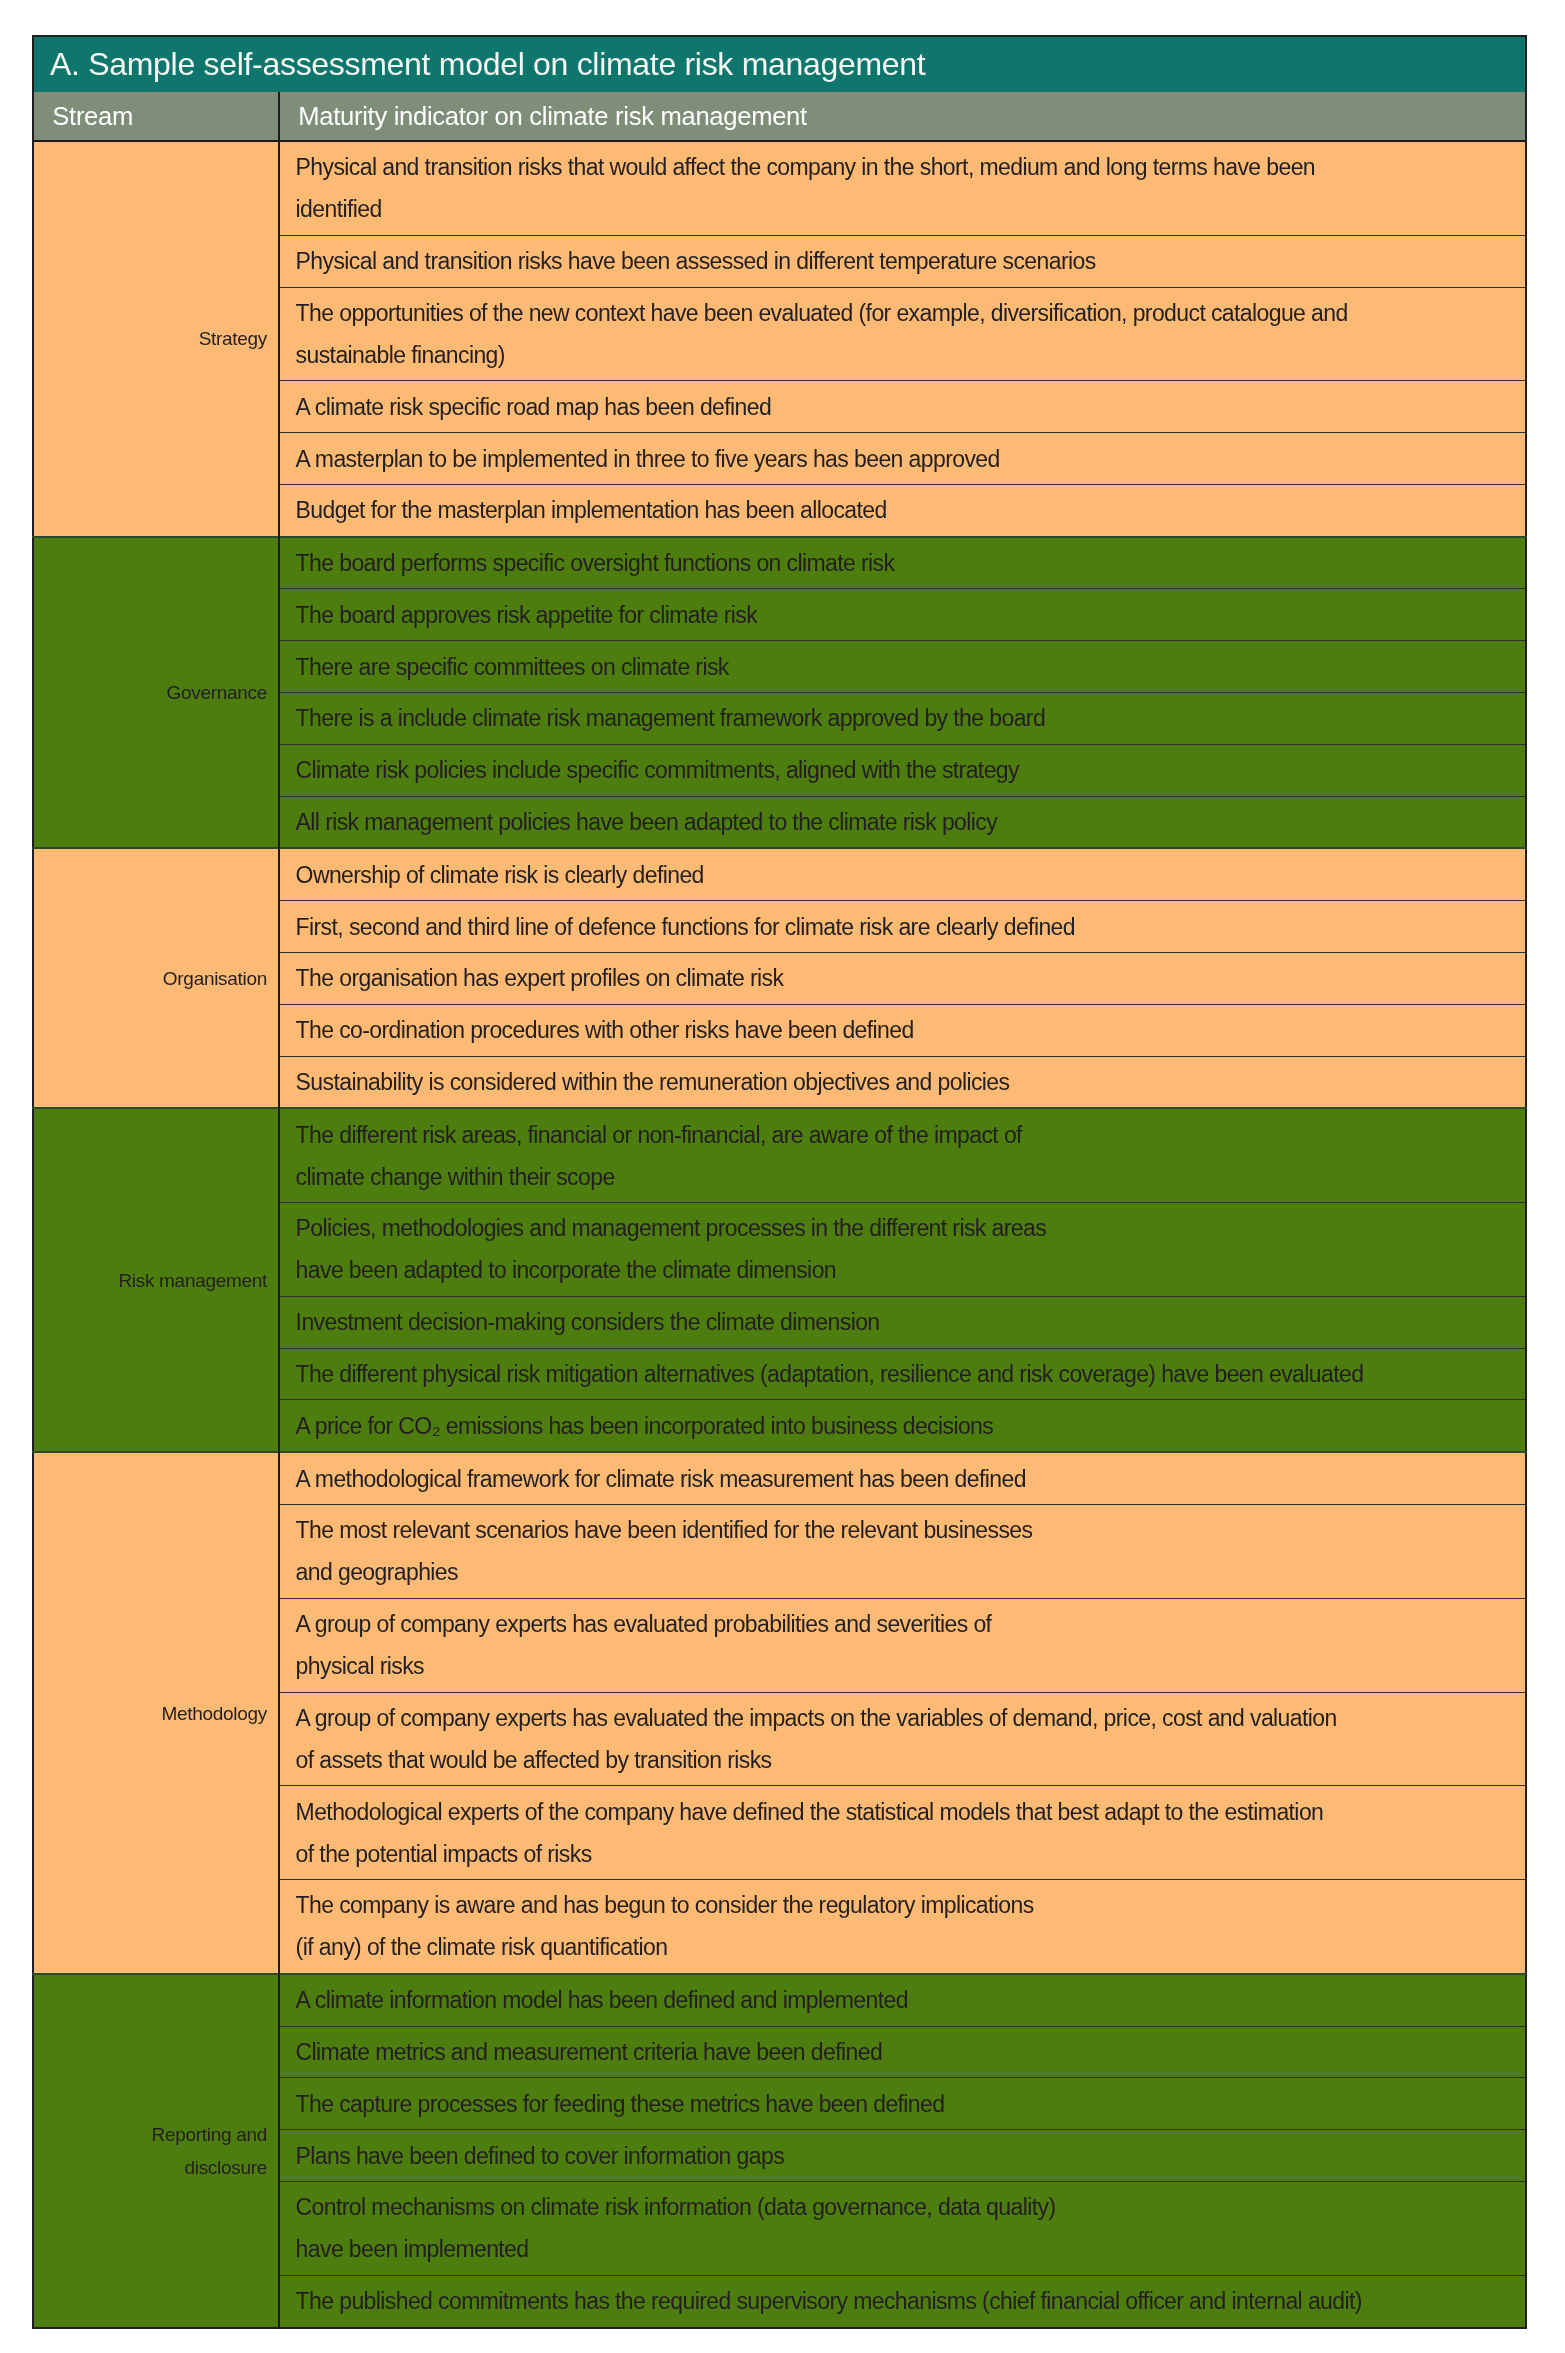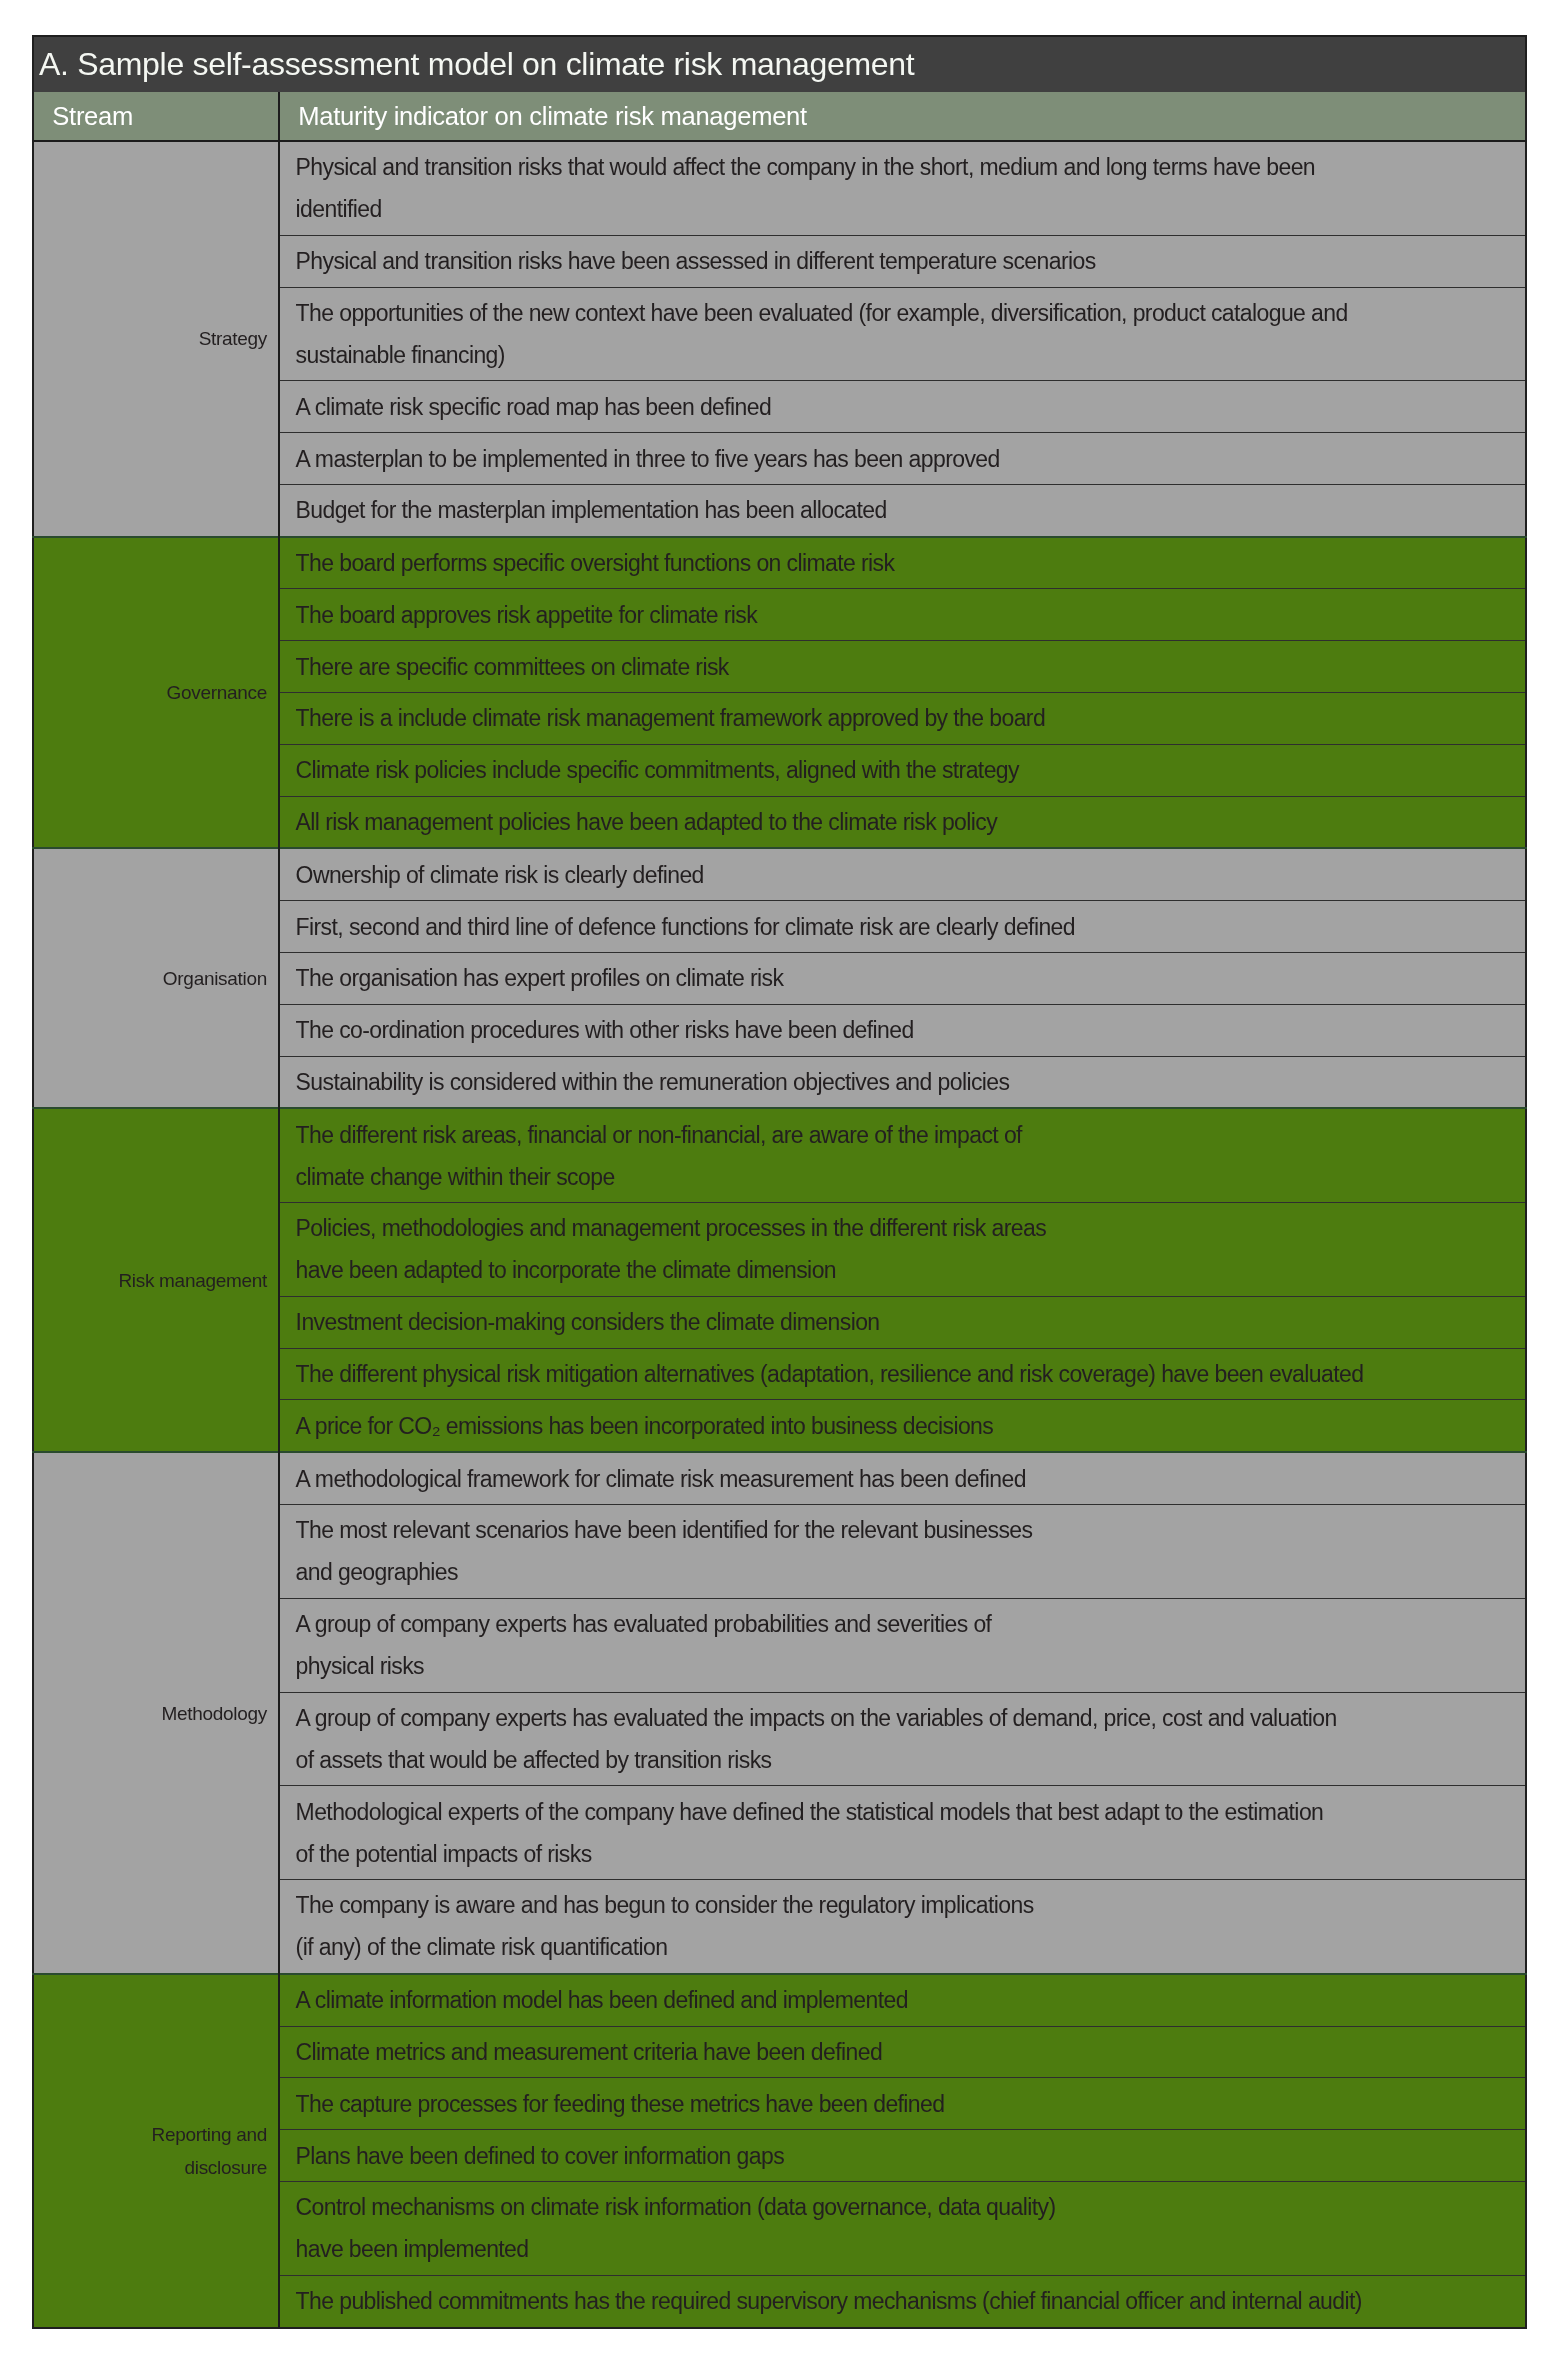--- a/index.html
+++ b/index.html
@@ -19,29 +19,29 @@
   table.sa-table {
     position: absolute;
     left: 32px;
     top: 35px;
     width: 1495px;
     border-collapse: collapse;
     table-layout: fixed;
     border: 2.2px solid #1f1f1f;
   }
   th.title-cell {
-    background: #404040;
+    background: #0f766e;
     color: #f4f7f2;
     font-size: 32px;
     font-weight: 400;
     letter-spacing: -0.3px;
     text-align: left;
     vertical-align: middle;
     height: 56px;
-    padding: 0 11px 0 5px;
+    padding: 0 11px 0 16px;
     box-sizing: border-box;
   }
   tr.colhead th {
     background: #7e8e78;
     color: #ffffff;
     font-size: 25.6px;
     font-weight: 400;
     letter-spacing: -0.3px;
     text-align: left;
     vertical-align: middle;
@@ -81,21 +81,21 @@
     border-top: 2.2px solid #2a4a2e;
   }
   tbody tr.very-first td.indicator-cell,
   tbody tr.very-first th.stream-cell {
     border-top: none;
   }
   tbody .shaded {
     background: #4d7c0f;
   }
   tbody .plain {
-    background: #a3a3a3;
+    background: #fdba74;
   }
 </style>
 </head>
 <body>
 
 <div class="page">
   <table class="sa-table">
     <colgroup>
       <col style="width:246px">
       <col>

